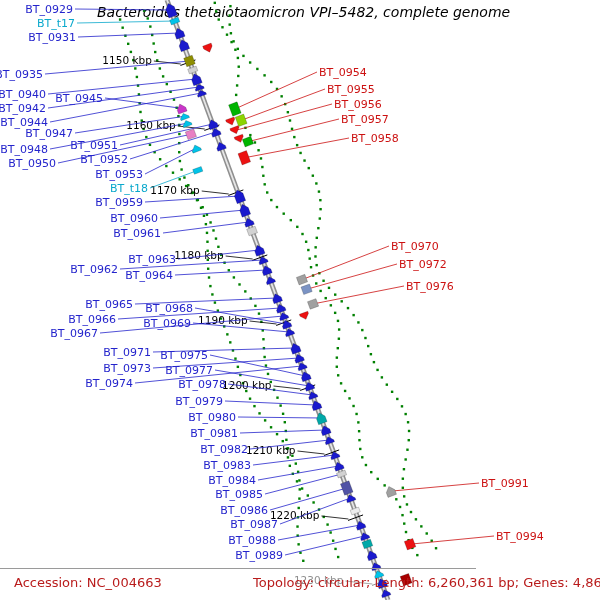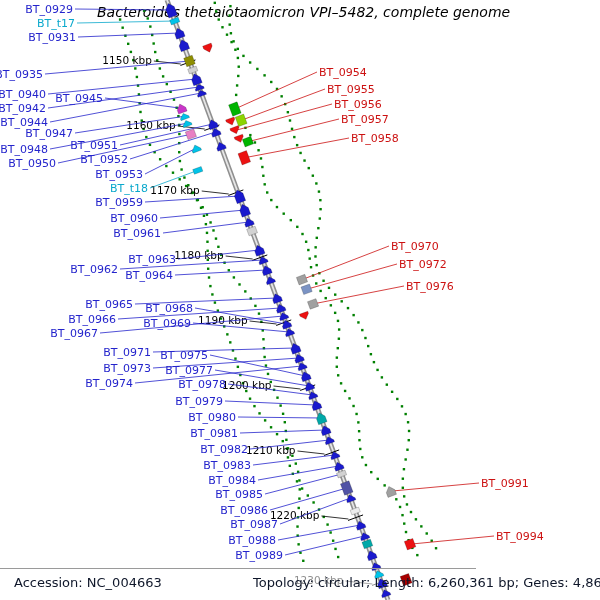--- a/index.html
+++ b/index.html
@@ -3,21 +3,21 @@
 <meta charset="utf-8">
 <style>
   html,body{margin:0;padding:0;background:#fff;}
   #viewer{position:relative;width:600px;height:600px;background:#ffffff;overflow:hidden;
           font-family:"DejaVu Sans",sans-serif;}
   #diagram-title{position:absolute;left:97px;top:4px;font-size:14px;font-style:italic;color:#000;
                  white-space:nowrap;}
   #genome-svg{position:absolute;left:0;top:0;}
   #genome-svg text{font-family:"DejaVu Sans",sans-serif;}
   #status-bar{position:absolute;left:0;top:568px;width:476px;height:32px;
-              border-top:1px solid #9a9a9a;font-size:13px;color:#0f172a;}
+              border-top:1px solid #9a9a9a;font-size:13px;color:#b91c1c;}
   #status-accession{position:absolute;left:14px;top:6px;white-space:nowrap;}
   #status-topology{position:absolute;left:253px;top:6px;white-space:nowrap;}
 </style>
 </head>
 <body>
 
 <div id="viewer">
   <div id="diagram-title">Bacteroides thetaiotaomicron VPI–5482, complete genome</div>
   <svg id="genome-svg" width="600" height="600" viewBox="0 0 600 600">
       <rect x="142.89968497968823" y="9.506288254703735" width="2.4" height="2.4" fill="#008000"></rect>

